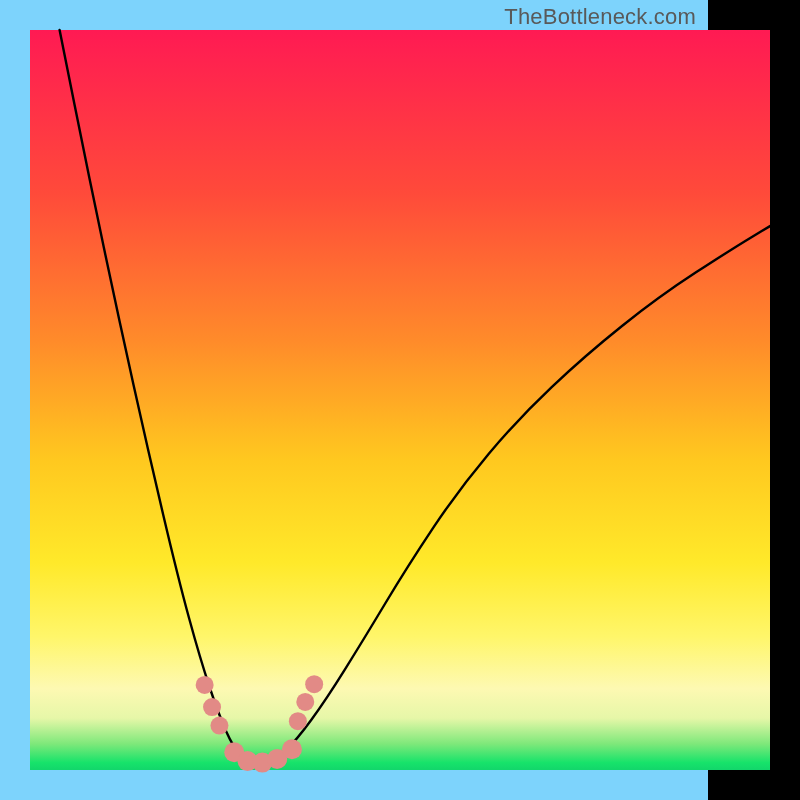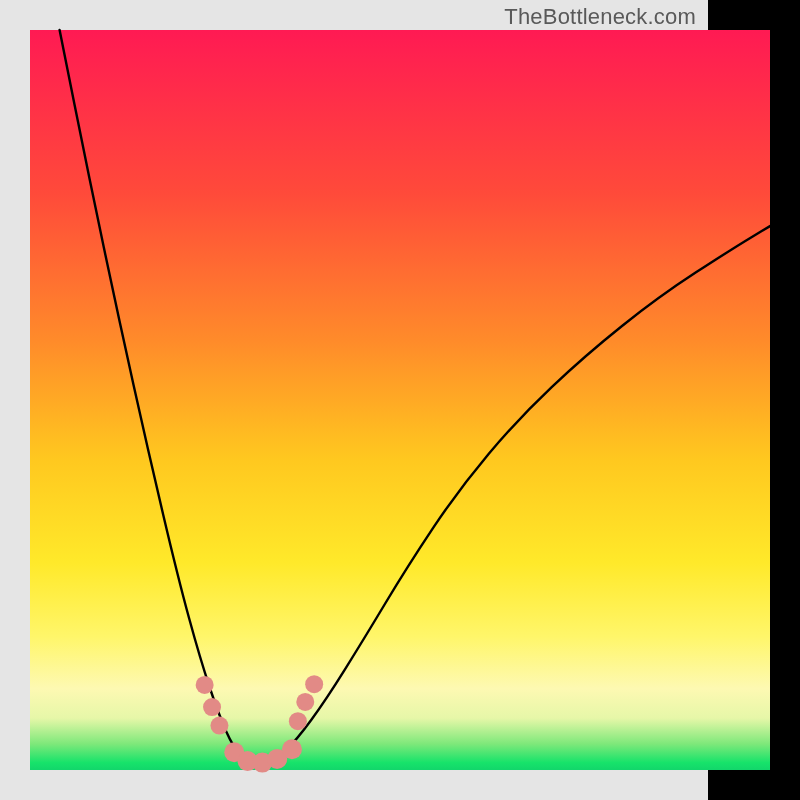--- a/index.html
+++ b/index.html
@@ -6,21 +6,21 @@
     margin: 0;
     padding: 0;
     width: 800px;
     height: 800px;
     background: #000;
     overflow: hidden;
   }
   .outer {
     width: 708px;
     height: 800px;
-    background: #e5e5e5;
+    background: #7dd3fc;
     position: relative;
   }
   .watermark {
     position: absolute;
     top: 4px;
     right: 12px;
     font-family: Arial, Helvetica, sans-serif;
     font-size: 22px;
     color: #595959;
     letter-spacing: 0.2px;

